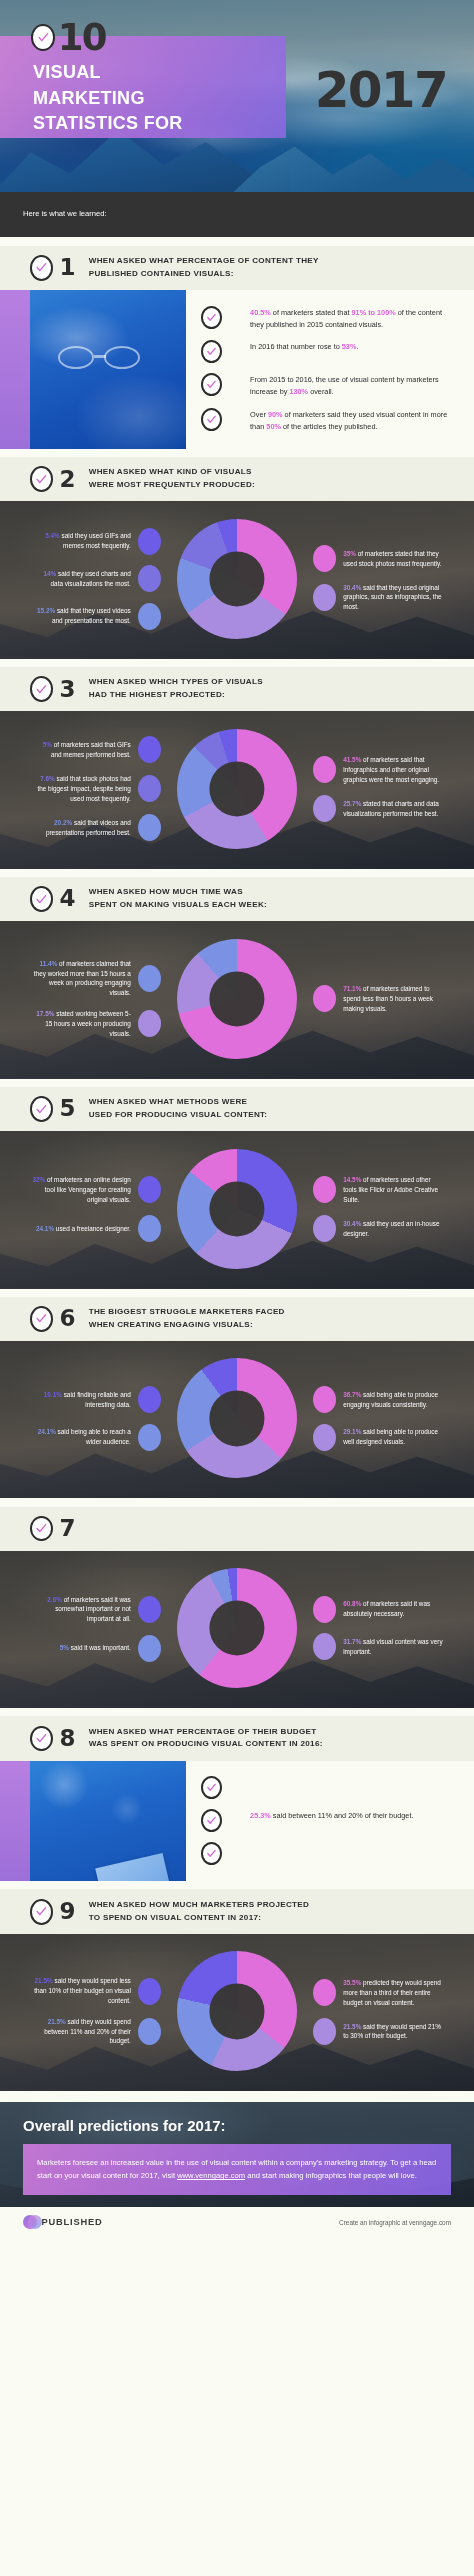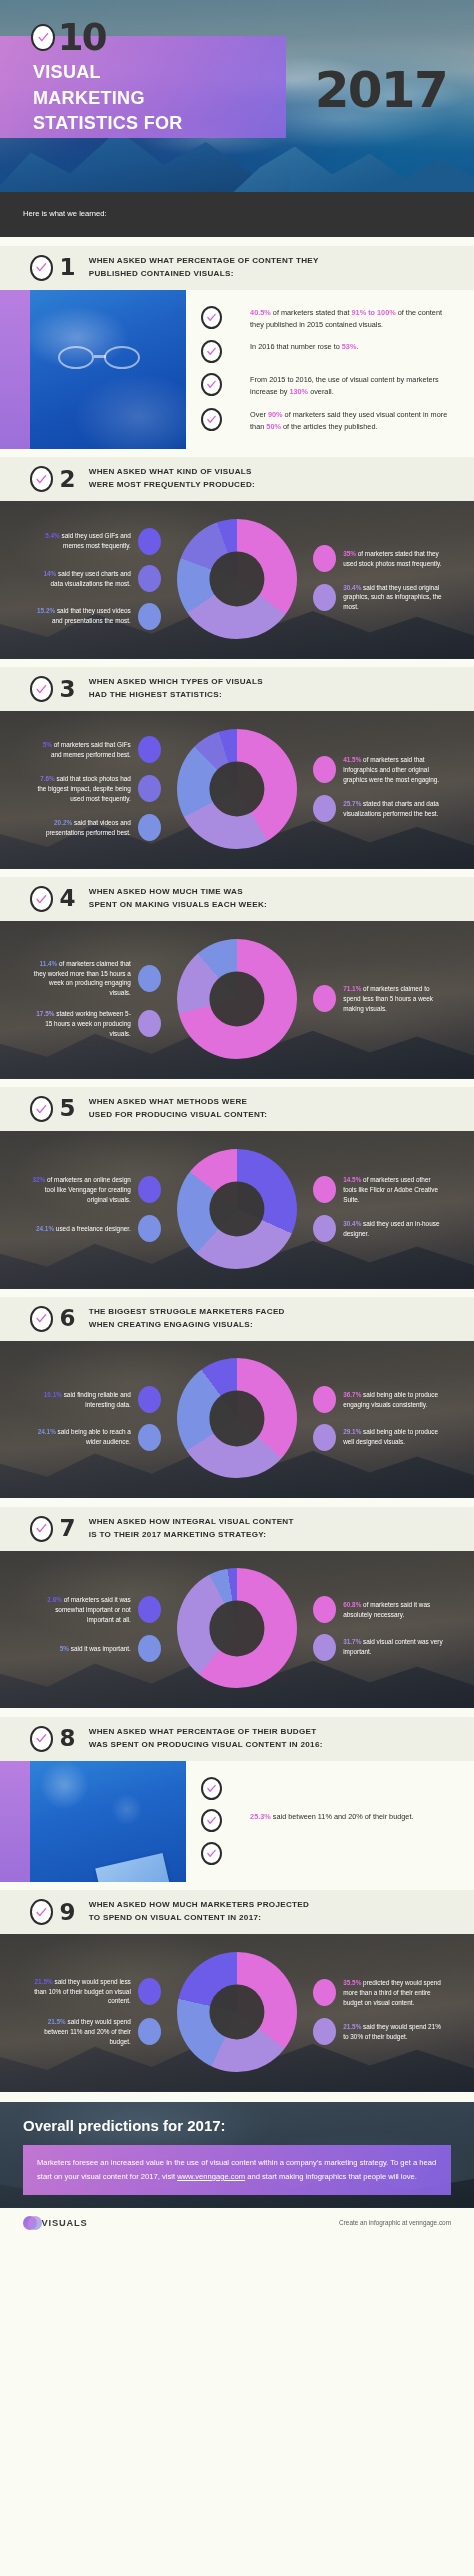--- a/index.html
+++ b/index.html
@@ -342,21 +342,21 @@
       <div class="sec-gap"></div>
       <div class="sec-head">
         <span class="tick-circle">
           <svg viewBox="0 0 24 24" fill="none" stroke="#d663d6" stroke-width="2.6" stroke-linecap="round" stroke-linejoin="round">
             <polyline points="4,12 9,18 20,5"></polyline>
           </svg>
         </span>
         <span class="sec-num">3</span>
         <span class="sec-title">
           <div>WHEN ASKED WHICH TYPES OF VISUALS</div>
-          <div>HAD THE HIGHEST STATISTICS:</div>
+          <div>HAD THE HIGHEST PROJECTED:</div>
         </span>
       </div>
       <div class="donut-sec">
         <div class="bg"></div>
         <div class="ridge"></div>
         <div class="donut-row">
           <div class="side left">
             <div class="legend left">
               <span class="lbl"><span class="v" style="color:#6c5ce7">5%</span> of marketers said that GIFs and memes performed best.</span>
               <span class="dot" style="background:#6c5ce7"></span>
@@ -524,24 +524,20 @@
         </div>
       </div>
       <div class="sec-gap"></div>
       <div class="sec-head">
         <span class="tick-circle">
           <svg viewBox="0 0 24 24" fill="none" stroke="#d663d6" stroke-width="2.6" stroke-linecap="round" stroke-linejoin="round">
             <polyline points="4,12 9,18 20,5"></polyline>
           </svg>
         </span>
         <span class="sec-num">7</span>
-        <span class="sec-title">
-          <div>WHEN ASKED HOW INTEGRAL VISUAL CONTENT</div>
-          <div>IS TO THEIR 2017 MARKETING STRATEGY:</div>
-        </span>
       </div>
       <div class="donut-sec">
         <div class="bg"></div>
         <div class="ridge"></div>
         <div class="donut-row">
           <div class="side left">
             <div class="legend left">
               <span class="lbl"><span class="v" style="color:#6c5ce7">2.6%</span> of marketers said it was somewhat important or not important at all.</span>
               <span class="dot" style="background:#6c5ce7"></span>
             </div>
@@ -668,19 +664,19 @@
     <div class="fridge"></div>
     <div class="foot-head">Overall predictions for 2017:</div>
     <div class="foot-box">
       <span>Marketers foresee an increased value in the use of visual content within a company's marketing strategy. To get a head start on your visual content for 2017, visit </span><a href="#">www.venngage.com</a><span> and start making infographics that people will love.</span>
     </div>
   </div>
 
   <div class="venn">
     <div class="venn-logo">
       <span class="venn-mark"></span>
-      <span class="venn-name">VISUALS</span>
+      <span class="venn-name">PUBLISHED</span>
     </div>
     <div class="venn-tag">Create an infographic at venngage.com</div>
   </div>
 
 </div>
 
 
 </body></html>

